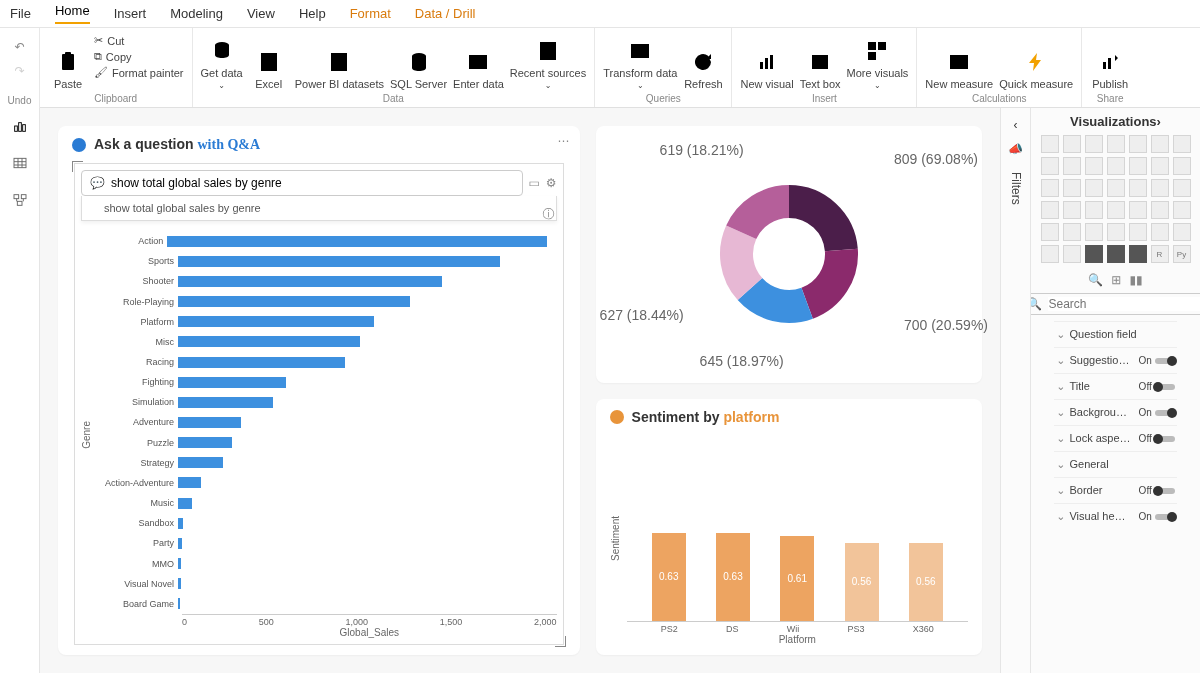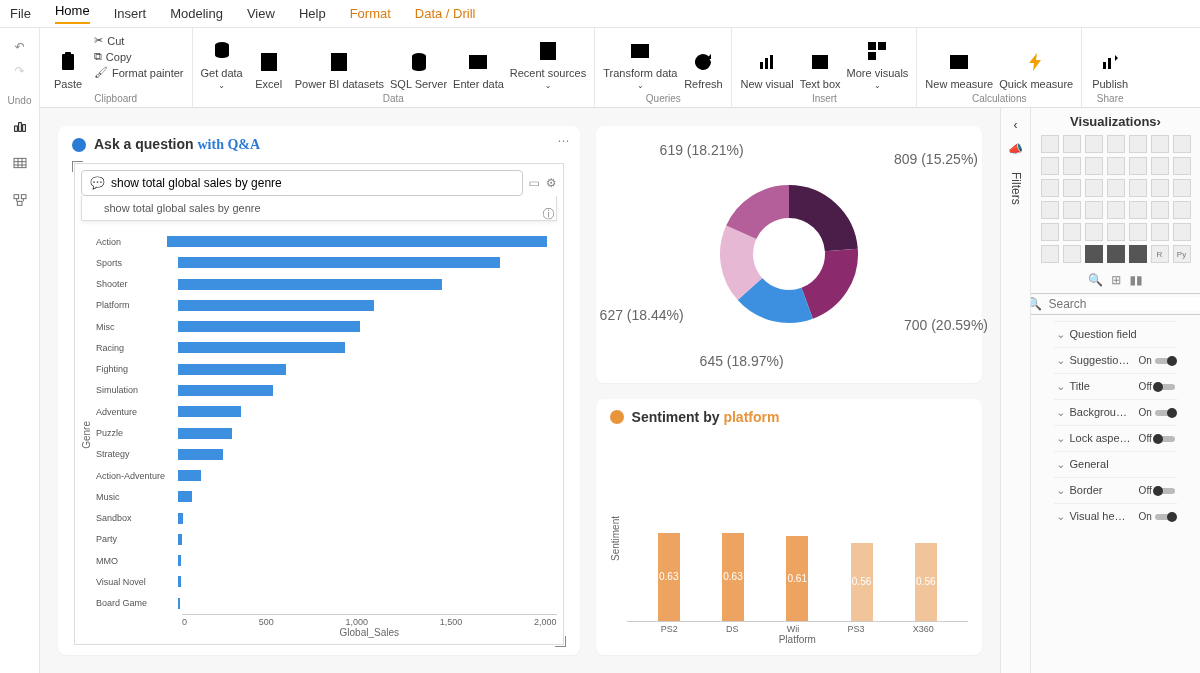--- a/index.html
+++ b/index.html
@@ -45,36 +45,36 @@
 .qna-input input { border: none; outline: none; flex: 1; font-size: 12px; }
 .qna-suggest { background: #fff; border: 1px solid #ddd; border-top: none; margin: 0 0 6px; padding: 6px 22px; font-size: 11px; color: #555; box-shadow: 0 2px 4px rgba(0,0,0,0.06); }
 .more-dots { position: absolute; top: 8px; right: 10px; color: #888; cursor: pointer; }
 
 
 .barchart { flex: 1; display: flex; margin-top: 4px; }
 .bar-ylabel { writing-mode: vertical-rl; transform: rotate(180deg); font-size: 10px; color: #666; align-self: center; margin-right: 4px; }
 .bar-area { flex: 1; display: flex; flex-direction: column; }
 .bar-rows { flex: 1; display: flex; flex-direction: column; justify-content: space-around; position: relative; padding-right: 10px; }
 .bar-row { display: flex; align-items: center; height: 15px; }
-.bar-row .lbl { width: 82px; text-align: left; font-size: 9px; color: #555; padding-right: 4px; }
+.bar-row .lbl { width: 82px; text-align: right; font-size: 9px; color: #555; padding-right: 4px; }
 .bar-row .bar { height: 11px; background: #3d90df; }
 .bar-xaxis { border-top: 1px solid #ccc; margin-left: 86px; display: flex; justify-content: space-between; font-size: 9px; color: #666; padding-top: 2px; }
 .bar-xlabel { text-align: center; font-size: 10px; color: #666; margin-left: 86px; }
 
 
 .donut-wrap { flex: 1; display: flex; align-items: center; justify-content: center; position: relative; }
 .donut-label { position: absolute; font-size: 14px; color: #666; }
 
 
 .colchart { flex: 1; display: flex; margin-top: 8px; }
 .col-ylabel { writing-mode: vertical-rl; transform: rotate(180deg); font-size: 10px; color: #666; align-self: center; margin-right: 6px; }
 .col-area { flex: 1; display: flex; flex-direction: column; }
 .col-bars { flex: 1; display: flex; align-items: flex-end; justify-content: space-around; border-bottom: 1px solid #ccc; padding: 0 10px; }
 .col-bar-wrap { display: flex; flex-direction: column; align-items: center; width: 50px; }
-.col-bar { width: 22px; background: #eda461; display: flex; align-items: center; justify-content: center; color: #fff; font-size: 10px; }
+.col-bar { width: 34px; background: #eda461; display: flex; align-items: center; justify-content: center; color: #fff; font-size: 10px; }
 .col-bar.light { background: #f2c49a; }
 .col-xlabels { display: flex; justify-content: space-around; font-size: 9px; color: #666; padding: 2px 10px 0; }
 .col-xlabel-title { text-align: center; font-size: 10px; color: #666; }
 
 
 .right-panel { position: absolute; right: 0; top: 108px; width: 200px; bottom: 0; border-left: 1px solid #e5e5e5; background: #fbfbfb; display: flex; }
 .collapse-strip { width: 30px; border-right: 1px solid #e5e5e5; display: flex; flex-direction: column; align-items: center; padding-top: 10px; gap: 10px; }
 .filters-vert { writing-mode: vertical-rl; font-size: 12px; color: #444; margin-top: 6px; }
 .viz-panel { flex: 1; display: flex; flex-direction: column; padding: 6px 8px 0; overflow: hidden; align-items: center; }
 .viz-title { font-weight: 600; font-size: 13px; display: flex; justify-content: space-between; align-items: center; margin-bottom: 6px; }
@@ -358,20 +358,24 @@
               </div>
               <div class="bar-row">
                 <div class="lbl">Sports</div>
                 <div class="bar" style="width:71.5%"></div>
               </div>
               <div class="bar-row">
                 <div class="lbl">Shooter</div>
                 <div class="bar" style="width:58.5%"></div>
               </div>
               <div class="bar-row">
+                <div class="lbl">Role-Playing</div>
+                <div class="bar" style="width:51.5%"></div>
+              </div>
+              <div class="bar-row">
                 <div class="lbl">Platform</div>
                 <div class="bar" style="width:43.5%"></div>
               </div>
               <div class="bar-row">
                 <div class="lbl">Misc</div>
                 <div class="bar" style="width:40.5%"></div>
               </div>
               <div class="bar-row">
                 <div class="lbl">Racing</div>
                 <div class="bar" style="width:37%"></div>
@@ -440,21 +444,21 @@
 
   <div class="card">
     <div class="donut-wrap">
       <svg id="donut-svg" width="150" height="150" viewBox="0 0 100 100">
           <path d="M 50 15 A 35 35 0 0 1 84.89889809716395 47.341633658848586" stroke="#4b1e4a" stroke-width="22" fill="none"></path>
           <path d="M 84.89889809716395 47.341633658848586 A 35 35 0 0 1 62.10378044754514 82.84050089261162" stroke="#8b2a6c" stroke-width="22" fill="none"></path>
           <path d="M 62.10378044754514 82.84050089261162 A 35 35 0 0 1 23.965420456754128 73.39232070587276" stroke="#3d90df" stroke-width="22" fill="none"></path>
           <path d="M 23.965420456754128 73.39232070587276 A 35 35 0 0 1 18.13718471932713 35.51687180234465" stroke="#e7b8d4" stroke-width="22" fill="none"></path>
           <path d="M 18.13718471932713 35.51687180234465 A 35 35 0 0 1 49.99999999999999 15" stroke="#b55f9a" stroke-width="22" fill="none"></path>
         </svg>
-      <div class="donut-label" style="top:15px;right:-10px">809 (15.25%)</div>
+      <div class="donut-label" style="top:15px;right:-10px">809 (69.08%)</div>
       <div class="donut-label" style="bottom:40px;right:-20px">700 (20.59%)</div>
       <div class="donut-label" style="bottom:4px;left:90px">645 (18.97%)</div>
       <div class="donut-label" style="bottom:50px;left:-10px">627 (18.44%)</div>
       <div class="donut-label" style="top:6px;left:50px">619 (18.21%)</div>
     </div>
   </div>
 
   <div class="card">
     <div class="card-title">
       <span class="dot" style="background:#e8943a"></span>

